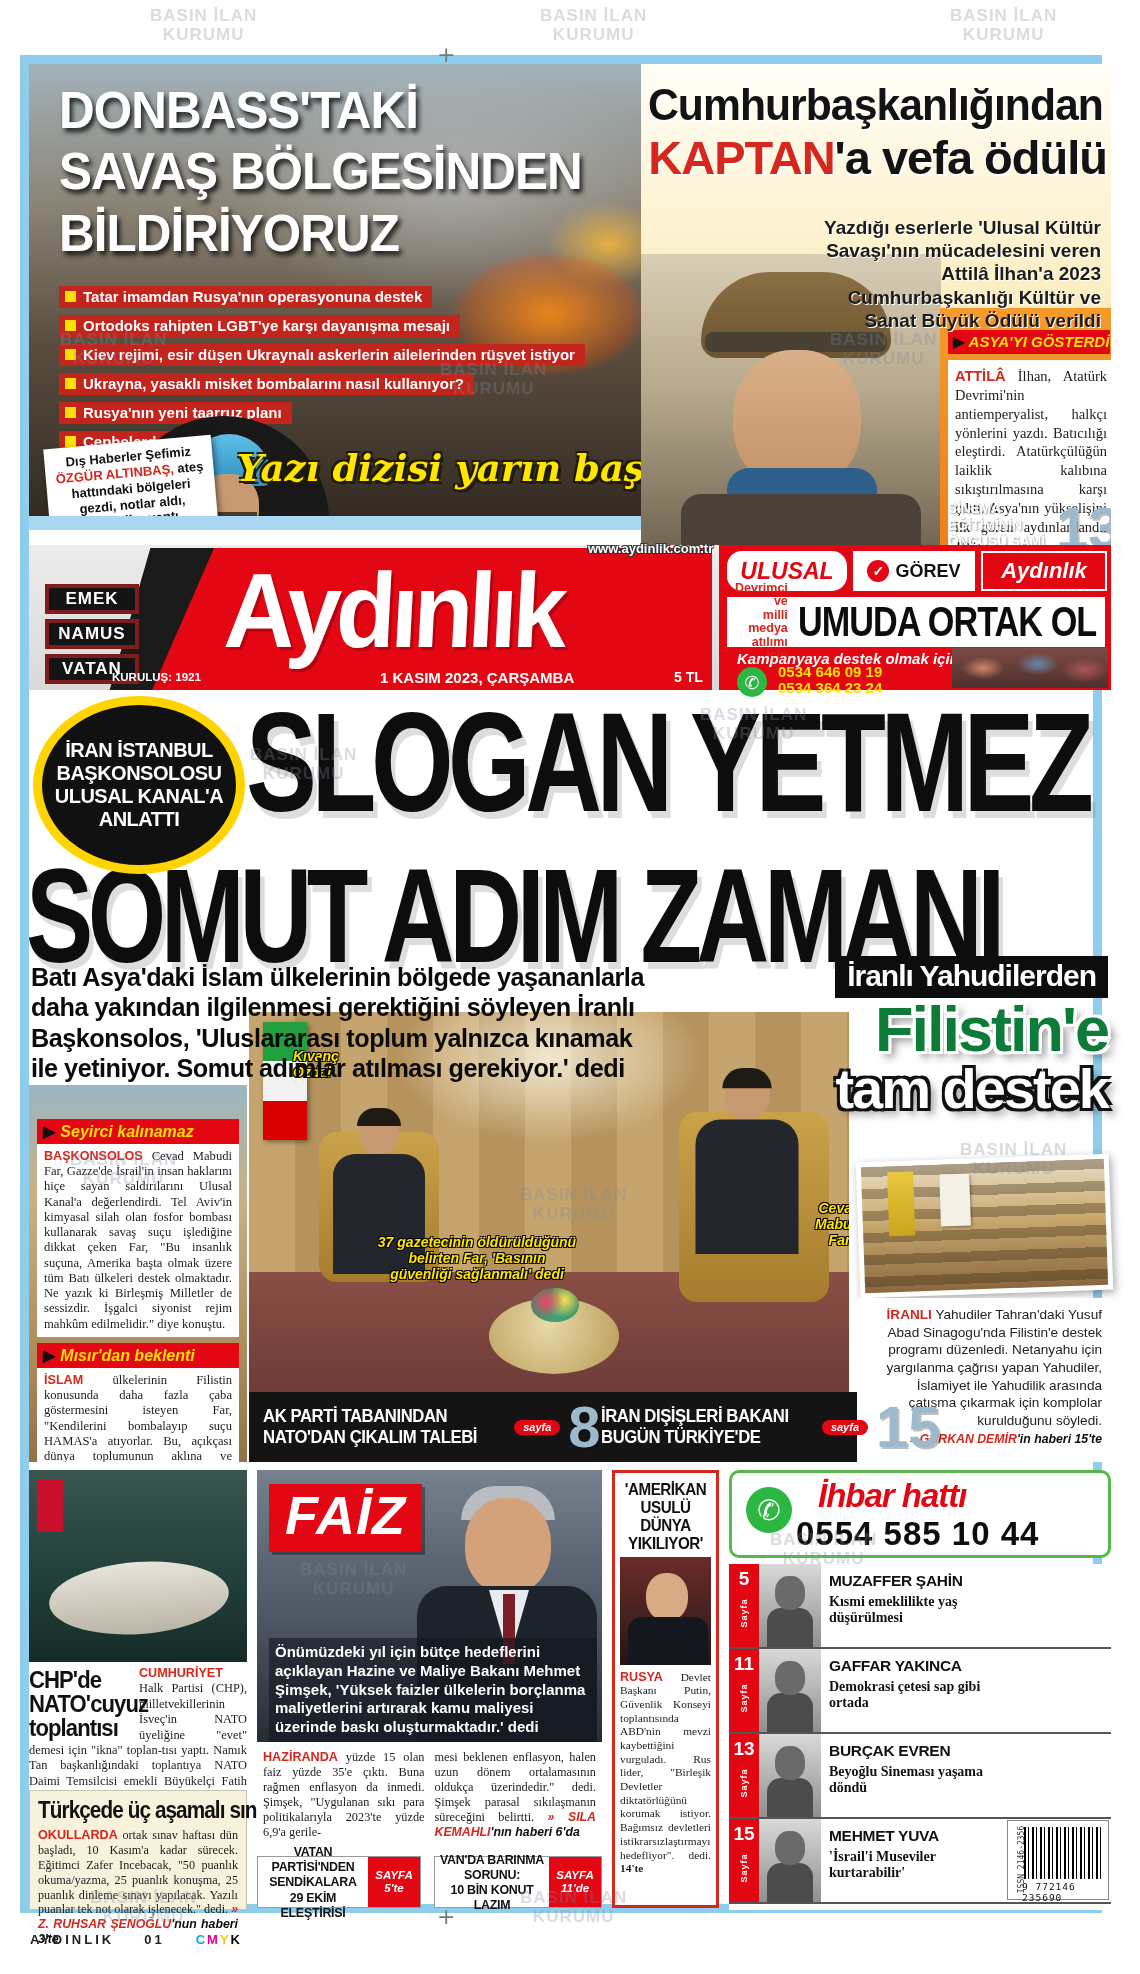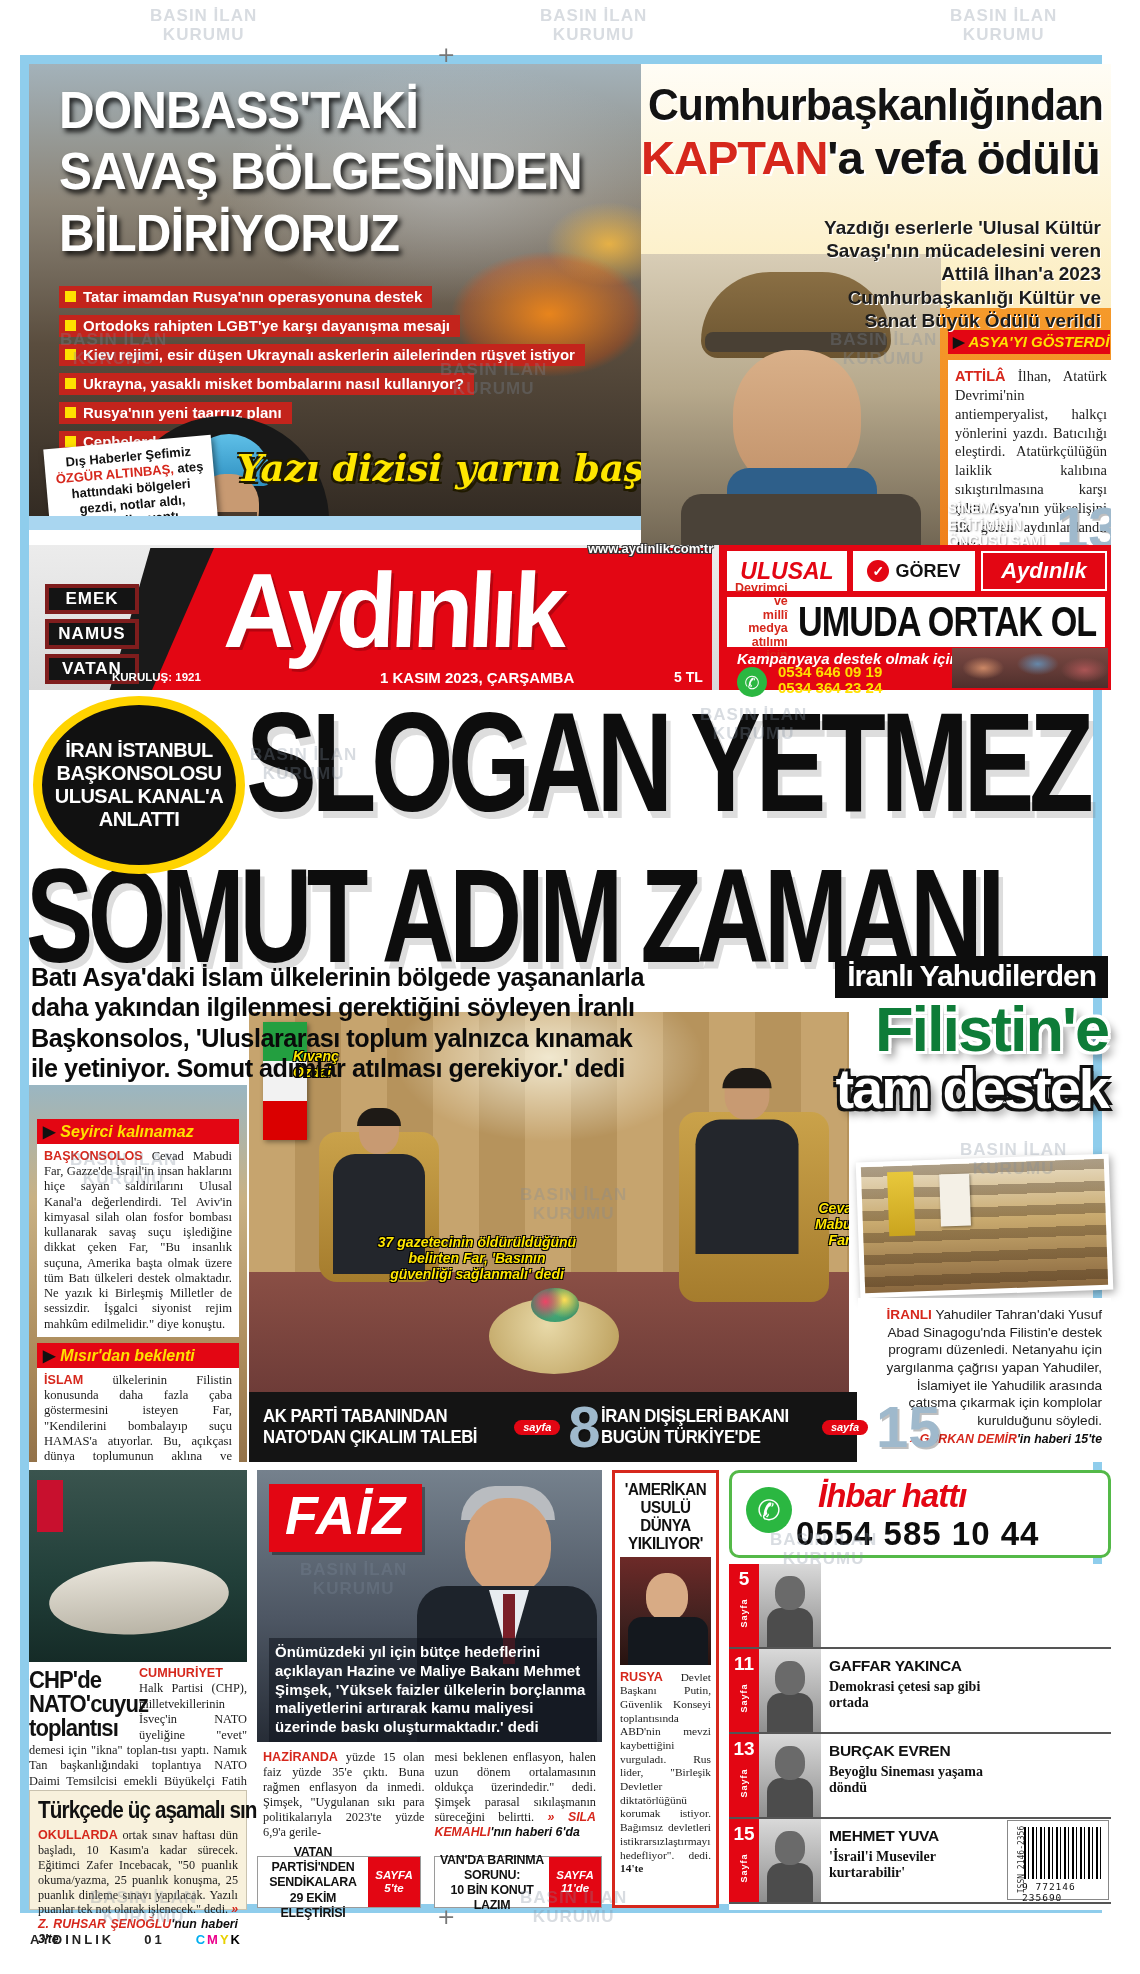--- a/index.html
+++ b/index.html
@@ -35,21 +35,21 @@
       box-shadow:2px 3px 6px rgba(0,0,0,.5);}
   .rep-note .nm{color:#D6271C;font-weight:900;}
   .script-line{position:absolute;left:208px;top:382px;font:italic 900 37px "DejaVu Serif",serif;color:#FFE600;
       text-shadow:-2px -2px 0 #201a00,2px -2px 0 #201a00,-2px 2px 0 #201a00,3px 3px 0 #201a00;white-space:nowrap;}
   .bluestrip{left:29px;top:516px;width:612px;height:14px;background:#A9D6F0;z-index:2;}
   
   .kaptan{left:641px;top:64px;width:470px;height:492px;z-index:2;overflow:hidden;
       background:linear-gradient(180deg,#fffdf6 0%,#fdf2cf 35%,#f7dc8e 100%);}
   .kap-h1{position:absolute;left:0;right:4px;top:16px;text-align:center;font:900 44px "Liberation Sans",sans-serif;
       letter-spacing:-1px;transform:scaleX(.97);color:#131313;text-shadow:2px 2px 0 #fff;}
-  .kap-h2{position:absolute;left:0;right:4px;top:66px;text-align:left;font:900 47px "Liberation Sans",sans-serif;
+  .kap-h2{position:absolute;left:0;right:4px;top:66px;text-align:right;font:900 47px "Liberation Sans",sans-serif;
       letter-spacing:-1px;color:#131313;text-shadow:2px 2px 0 #fff;}
   .kap-h2 .red{color:#D6271C;}
   .kap-deck{position:absolute;right:10px;top:152px;width:290px;text-align:right;
       font:700 19px "Liberation Sans",sans-serif;line-height:1.22;color:#1c1c1c;text-shadow:1px 1px 0 #fff;z-index:4;}
   .portrait{position:absolute;left:0px;top:190px;width:300px;height:302px;overflow:hidden;
       background:linear-gradient(180deg,#d8cdb6 0%,#b7a98c 45%,#6d6250 100%);}
   .hat{position:absolute;left:60px;top:18px;width:190px;height:86px;border-radius:90px 90px 22px 22px;
       background:linear-gradient(180deg,#8a6f44,#6b5430);}
   .hatband{position:absolute;left:64px;top:78px;width:182px;height:20px;background:#494034;border-radius:8px;}
   .pface{position:absolute;left:92px;top:96px;width:128px;height:140px;border-radius:46%;background:linear-gradient(180deg,#d9b089,#c2926a);}
@@ -81,21 +81,21 @@
       clip-path:polygon(62px 0,100% 0,100% 100%,0 100%);}
   .aylogo{position:absolute;left:76px;top:2px;font:900 98px "Liberation Sans",sans-serif;color:#fff;
       letter-spacing:-5px;transform:skewX(-3deg) scaleY(1.08);transform-origin:left top;text-shadow:3px 3px 0 rgba(0,0,0,.2);}
   .kurulus{position:absolute;left:112px;top:671px;z-index:6;font:900 11.5px "Liberation Sans",sans-serif;color:#fff;}
   .mdate{position:absolute;left:380px;top:669px;z-index:6;font:900 15px "Liberation Sans",sans-serif;color:#fff;}
   .mprice{position:absolute;left:674px;top:669px;z-index:6;font:900 14px "Liberation Sans",sans-serif;color:#fff;}
   .murl{position:absolute;left:588px;top:541px;z-index:6;font:700 13px "Liberation Sans",sans-serif;color:#fff;
       text-shadow:1px 1px 0 #333,-1px -1px 0 #333,1px -1px 0 #333,-1px 1px 0 #333;}
   .logosrow{position:absolute;left:727px;top:551px;z-index:5;display:flex;gap:6px;}
   .lg{height:40px;display:flex;align-items:center;justify-content:center;box-sizing:border-box;}
-  .lg1{width:120px;background:#fff;color:#E30613;font:italic 900 23px "Liberation Sans",sans-serif;}
+  .lg1{width:120px;background:#fff;color:#E30613;font:italic 900 23px "Liberation Sans",sans-serif;border-radius:15px;}
   .lg2{width:122px;background:#fff;color:#111;font:900 18px "Liberation Sans",sans-serif;gap:6px;}
   .lg2 .gicon{width:22px;height:22px;border-radius:50%;background:#E30613;color:#fff;font:900 14px "Liberation Sans",sans-serif;
       display:inline-flex;align-items:center;justify-content:center;}
   .lg3{width:126px;background:#E30613;border:2px solid #fff;color:#fff;font:italic 900 22px "Liberation Sans",sans-serif;}
   .umuda{position:absolute;left:727px;top:597px;width:378px;height:50px;background:#fff;z-index:5;
       display:flex;align-items:center;padding-left:8px;box-sizing:border-box;}
   .umuda .pre{width:92px;text-align:right;color:#D6271C;font:900 12.5px "Liberation Sans",sans-serif;line-height:1.08;}
   .umuda .big{margin-left:10px;font:900 36px "Liberation Sans",sans-serif;letter-spacing:-1px;color:#0d0d0d;
       transform:scale(.95,1.18);transform-origin:left center;white-space:nowrap;}
   .kamp{position:absolute;left:737px;top:650px;z-index:5;color:#fff;font:italic 900 15px "Liberation Sans",sans-serif;}
@@ -547,20 +547,24 @@
     <div class="hot-ph">0554 585 10 44</div>
   </div>
 
   <div class="abs cols">
     <div class="crow">
       <div class="ctab">
           <span class="n">5</span>
           <span class="s">Sayfa</span>
         </div>
       <div class="cport"></div>
+      <div class="cinfo">
+          <div class="nm">MUZAFFER ŞAHİN</div>
+        <div class="tt">Kısmi emeklilikte yaş düşürülmesi</div>
+        </div>
     </div>
     <div class="crow">
       <div class="ctab">
           <span class="n">11</span>
           <span class="s">Sayfa</span>
         </div>
       <div class="cport"></div>
       <div class="cinfo">
           <div class="nm">GAFFAR YAKINCA</div>
         <div class="tt">Demokrasi çetesi sap gibi ortada</div>

